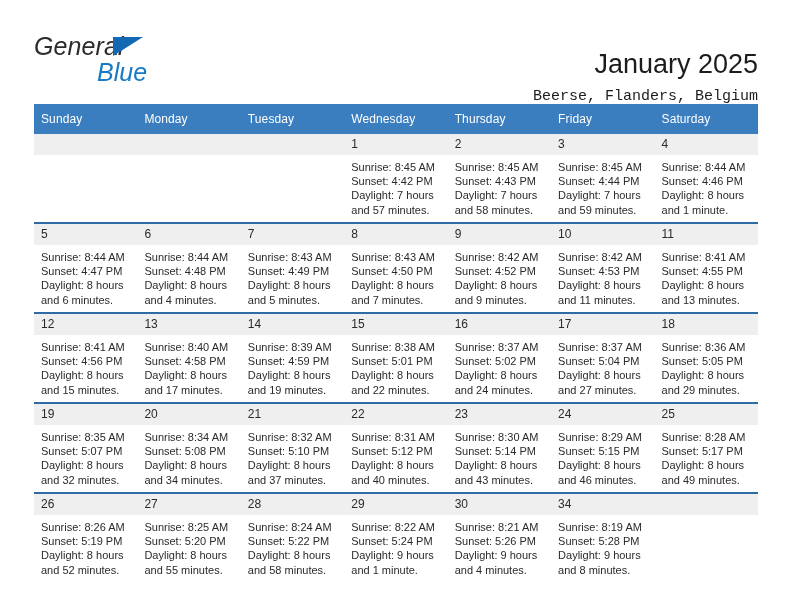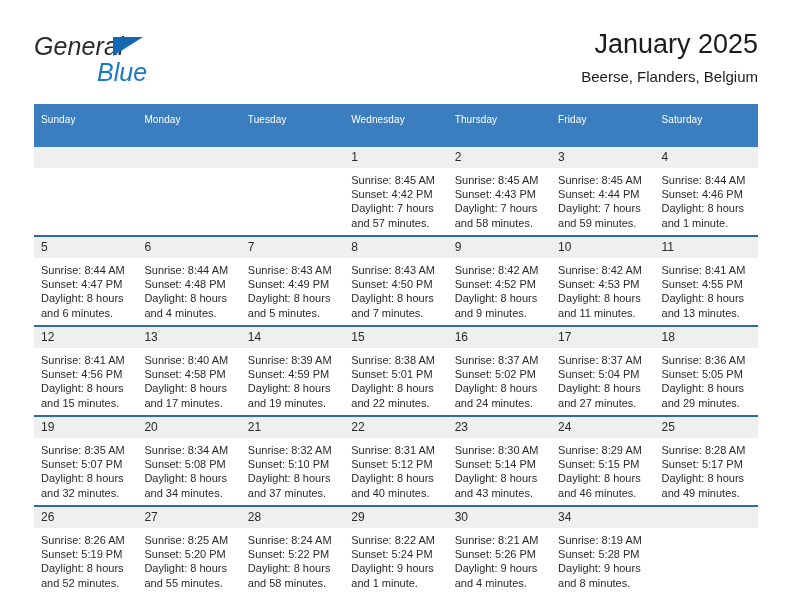--- a/index.html
+++ b/index.html
@@ -72,47 +72,49 @@
     position: absolute;
     right: 0;
     top: 0;
     text-align: right;
   }
   .cal-title {
     font-size: 27px;
     color: #1c1c1c;
     line-height: 32px;
     white-space: nowrap;
+    margin-top: 20px;
   }
   .cal-subtitle {
     font-size: 15px;
     color: #1c1c1c;
     line-height: 22px;
     margin-top: 6px;
     white-space: nowrap;
+    font-family: Liberation Mono, monospace;
   }
 
   
   .calendar {
     position: absolute;
     left: 34px;
     top: 104px;
     width: 724px;
     border-collapse: collapse;
     table-layout: fixed;
   }
   .calendar col { width: 103.43px; }
 
   .calendar thead th {
     background: #3a7ebf;
     color: #ffffff;
-    font-size: 10px;
+    font-size: 12px;
     font-weight: normal;
     text-align: left;
-    padding: 6px 0 19px 7px;
+    padding: 6px 0 6px 7px;
     height: 18px;
     vertical-align: middle;
     letter-spacing: 0.1px;
   }
 
   .calendar tbody td {
     vertical-align: top;
     padding: 0;
     border-top: 2px solid #2e6ca8;
     background: #ffffff;

